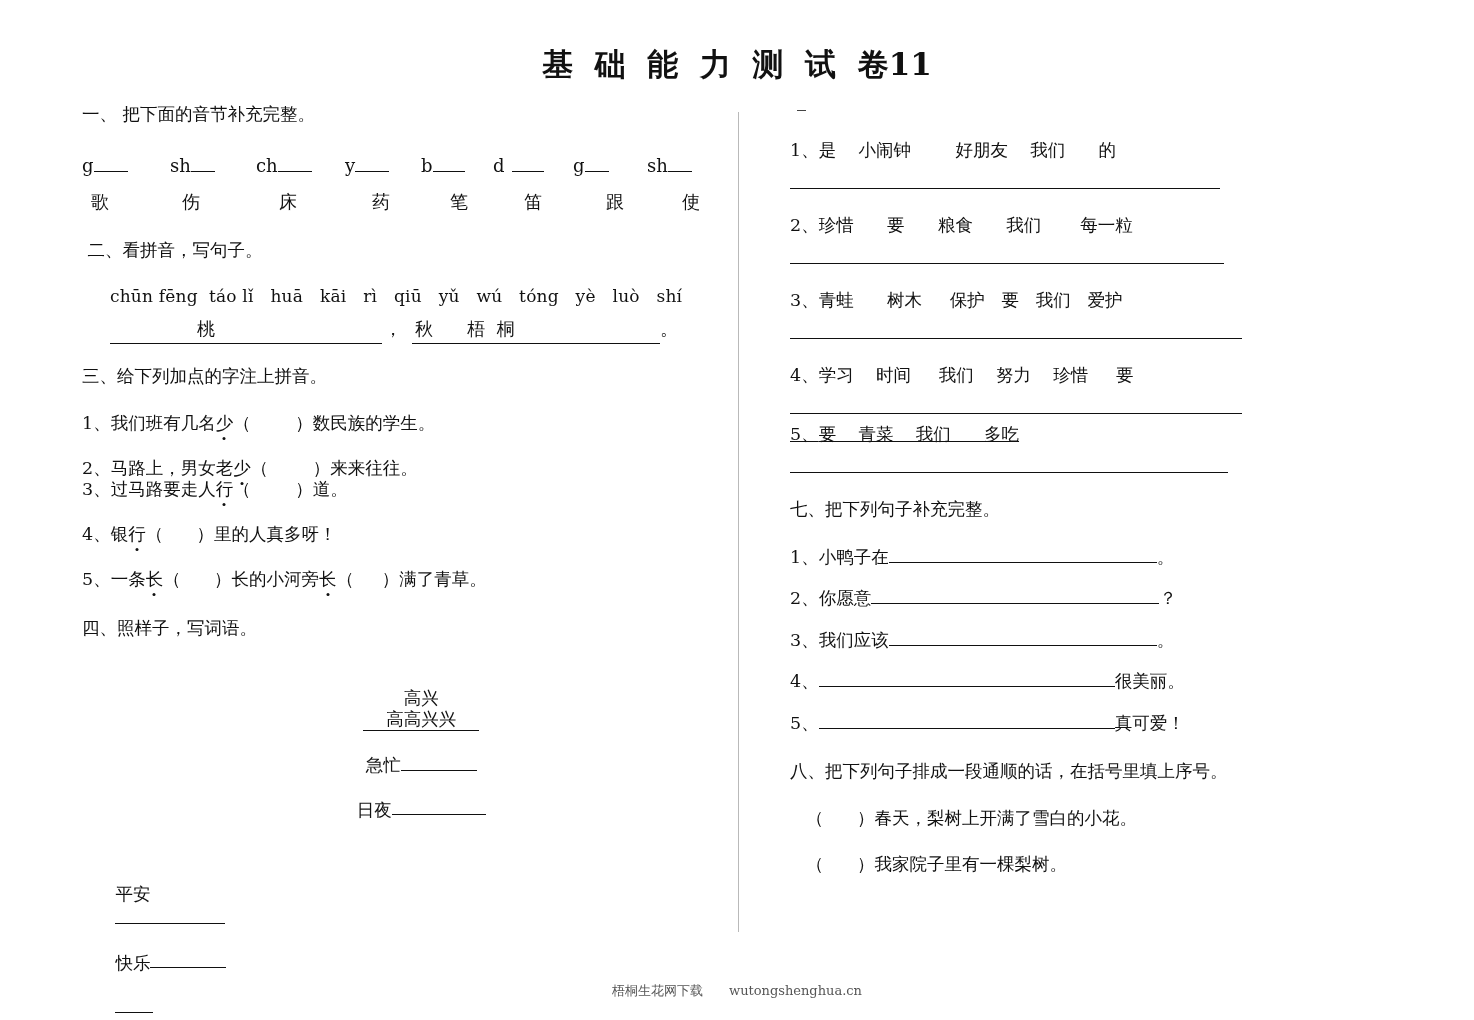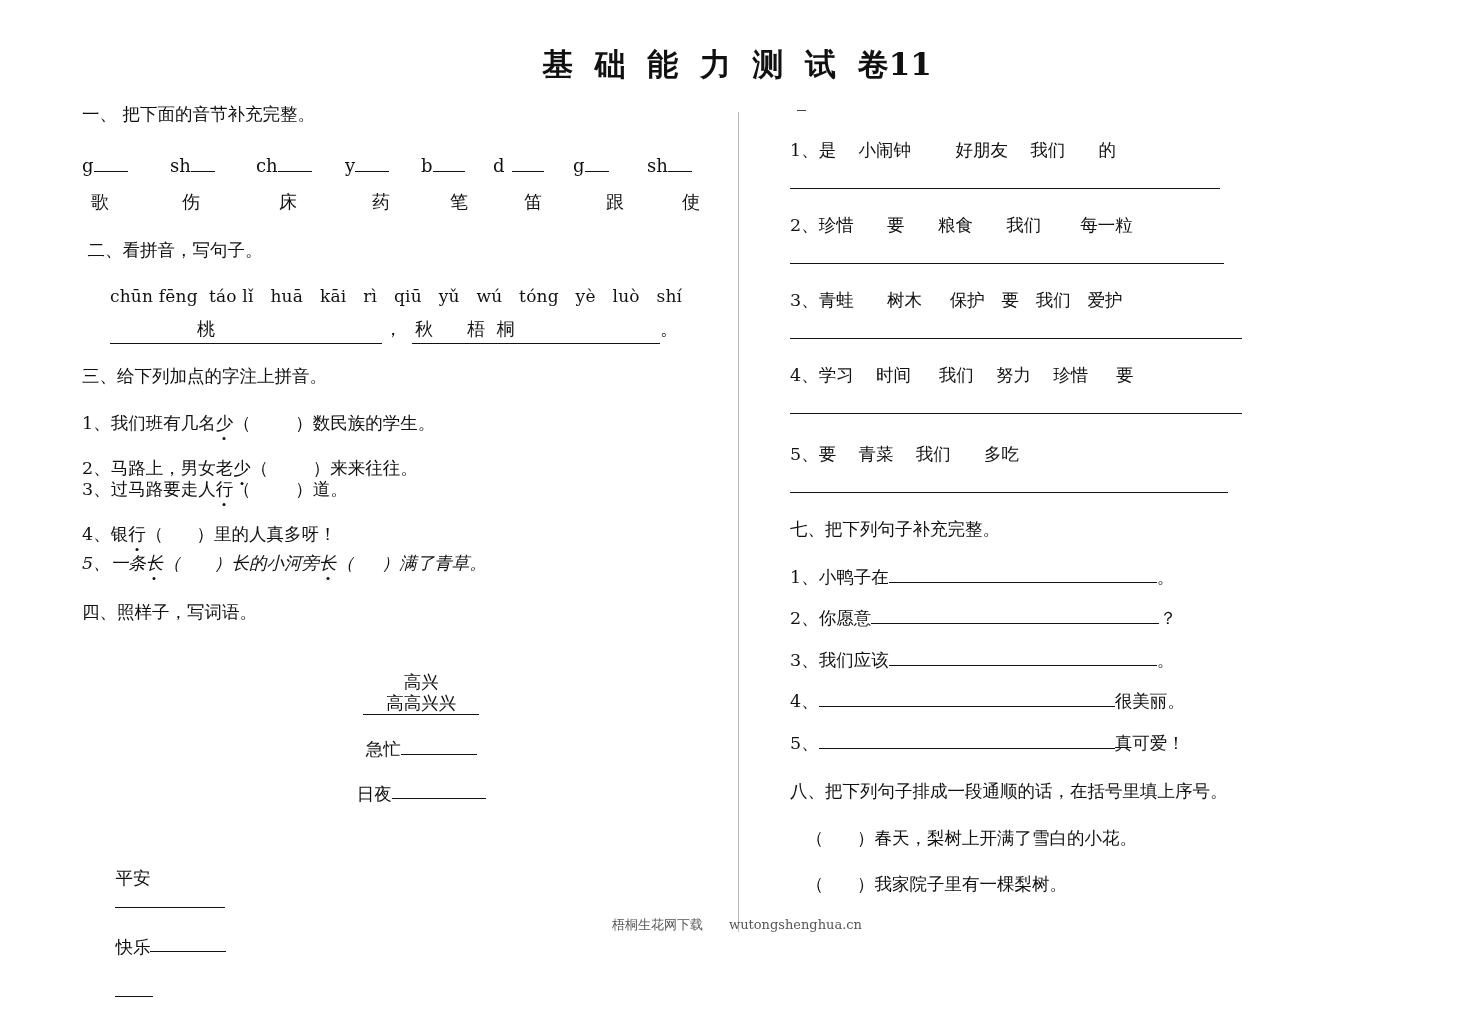--- a/index.html
+++ b/index.html
@@ -144,21 +144,21 @@
     position: absolute;
     top: 6px;
     left: 7px;
     width: 9px;
     height: 1px;
     background: #444;
   }
   
   .footer {
     position: absolute;
-    top: 916px;
+    top: 982px;
     left: 0;
     width: 1474px;
     text-align: center;
     font-size: 13px;
     color: #555;
     white-space: pre;
   }
   .footer .fsp { display:inline-block; width: 26px; }
 </style>
 </head>
@@ -212,21 +212,21 @@
     <div class="sec-head" style="margin-top:20px;">三、给下列加点的字注上拼音。</div>
 
     <div class="line" style="margin-top:26px;"><span>1、</span><span>我们班有几名</span><span class="dotchar">少</span><span>（        ）</span><span>数民族的学生。</span></div>
 
     <div class="line" style="margin-top:24px;"><span>2、</span><span>马路上，男女老</span><span class="dotchar">少</span><span>（        ）</span><span>来来往往。</span></div>
 
     <div class="line" style=""><span>3、</span><span>过马路要走人</span><span class="dotchar">行</span><span>（        ）</span><span>道。</span></div>
 
     <div class="line" style="margin-top:24px;"><span>4、</span><span>银</span><span class="dotchar">行</span><span>（      ）</span><span>里的人真多呀！</span></div>
 
-    <div class="line" style="margin-top:8px;font-style:italic;"><span>5、</span><span>一条</span><span class="dotchar">长</span><span>（      ）</span><span>长的小河旁</span><span class="dotchar">长</span><span>（     ）</span><span>满了青草。</span></div>
+    <div class="line" style="margin-top:24px;"><span>5、</span><span>一条</span><span class="dotchar">长</span><span>（      ）</span><span>长的小河旁</span><span class="dotchar">长</span><span>（     ）</span><span>满了青草。</span></div>
 
     <div class="sec-head" style="margin-top:28px;">四、照样子，写词语。</div>
 
     <div class="line" style="margin-top:28px;text-align:center;">
       <span style="display:inline-block;width:70px">高兴</span>
       <span style="display:inline-block;width:116px;border-bottom:1px solid #111;">高高兴兴</span>
       <span style="display:inline-block;width:6px"></span>
       <span>急忙</span><span class="blank" style="width:76px"></span>
       <span style="display:inline-block;width:50px"></span>
       <span>日夜</span><span class="blank" style="width:94px"></span>
@@ -254,21 +254,21 @@
 
     <div class="q-line" style="margin-top:24px;"><span>2、</span><span>珍惜      要      粮食      我们       每一粒</span></div>
     <div class="ans-line" style="margin-top:26px;width:434px"></div>
 
     <div class="q-line" style="margin-top:24px;"><span>3、</span><span>青蛙      树木     保护   要   我们   爱护</span></div>
     <div class="ans-line" style="margin-top:26px;width:452px"></div>
 
     <div class="q-line" style="margin-top:24px;"><span>4、</span><span>学习    时间     我们    努力    珍惜     要</span></div>
     <div class="ans-line" style="margin-top:26px;width:452px"></div>
 
-    <div class="q-line" style="margin-top:28px;"><span>5、</span><span>要    青菜    我们      多吃</span></div>
+    <div class="q-line" style="margin-top:8px;text-decoration:underline;"><span>5、</span><span>要    青菜    我们      多吃</span></div>
     <div class="ans-line" style="margin-top:26px;width:438px"></div>
 
     <div class="sec-head" style="margin-top:26px;">七、把下列句子补充完整。</div>
 
     <div class="fill-row" style="margin-top:24px;">
       <span>1、</span>
         <span>小鸭子在</span>
         <span class="blank" style="width:268px"></span>
         <span>。</span>
     </div>

